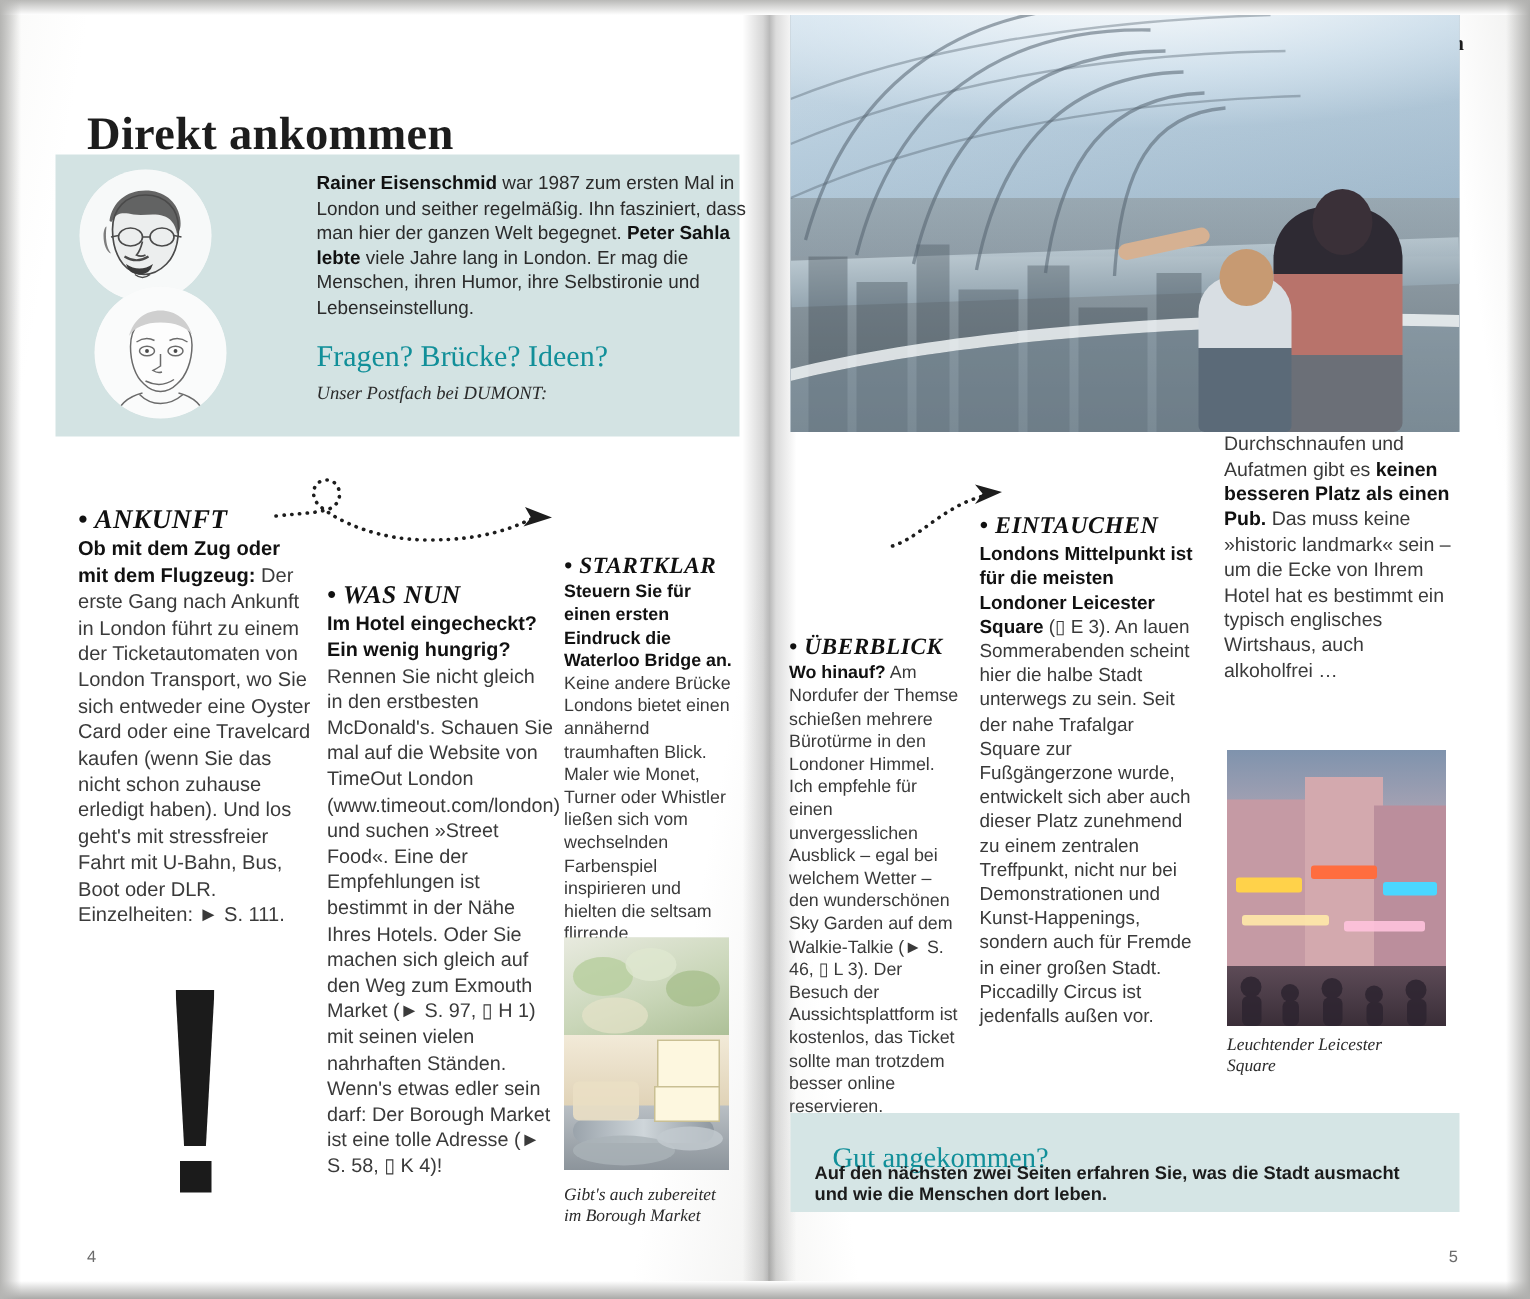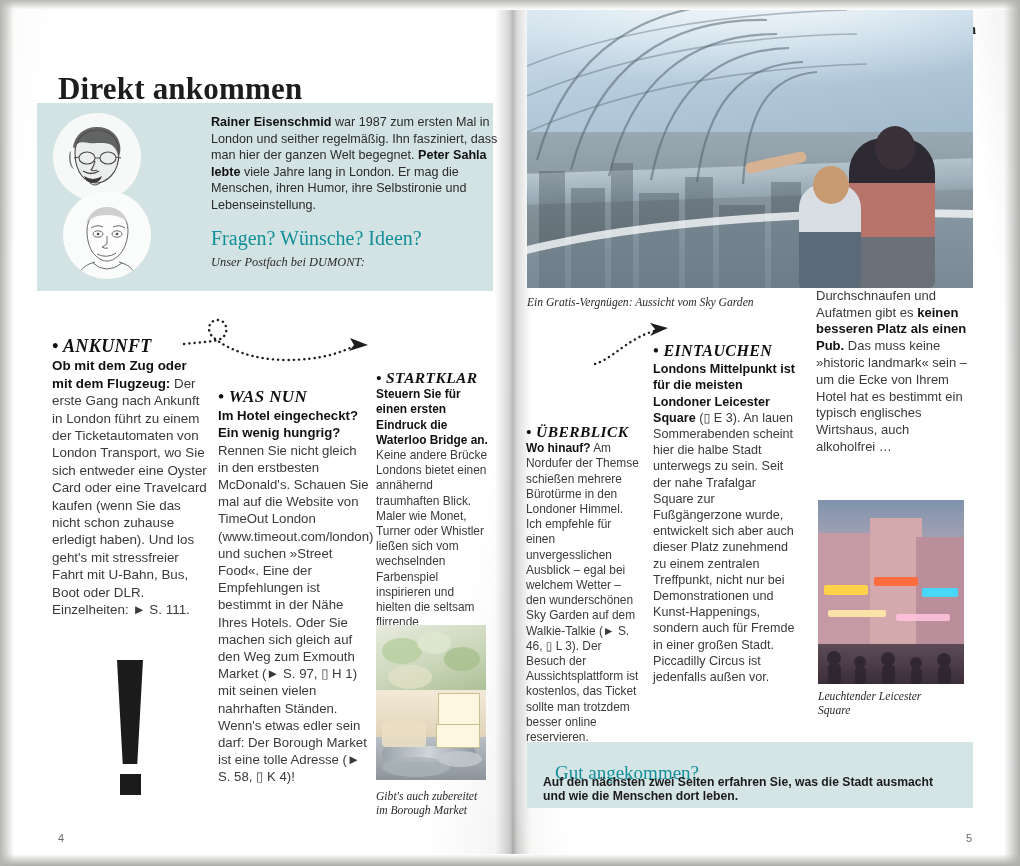--- a/index.html
+++ b/index.html
@@ -186,21 +186,21 @@
             <path d="M30 72q6 6 14 6t15-6"></path>
             <path d="M14 88c2-10 10-15 18-17M74 88c-2-10-10-15-18-17"></path>
           </g>
         </svg>
       </div>
     </div>
     <div class="authortext">
       <div>
         <b>Rainer Eisenschmid</b><span> war 1987 zum ersten Mal in London und seither regelmäßig. Ihn fasziniert, dass man hier der ganzen Welt begegnet. </span><b>Peter Sahla lebte</b><span> viele Jahre lang in London. Er mag die Menschen, ihren Humor, ihre Selbstironie und Lebenseinstellung.</span>
       </div>
-      <div class="teal-q">Fragen? Wünsche? Ideen?</div>
+      <div class="teal-q">Fragen? Brücke? Ideen?</div>
       <div class="postfach">
         <div>Unser Postfach bei DUMONT:</div>
       </div>
     </div>
   </div>
 
   <svg class="doodle doodle-1" viewBox="0 0 200 62">
     <path d="M2 36 C 20 34 34 34 40 30 C 48 24 44 12 36 12 C 26 12 24 24 32 30 C 44 40 70 52 104 52 C 140 52 160 44 172 38" fill="none" stroke="#1d1d1d" stroke-width="2.4" stroke-linecap="round" stroke-dasharray="0.2 5"></path>
     <path d="M168 30 L186 37 L167 43 L172 37 Z" fill="#1d1d1d"></path>
   </svg>
@@ -287,21 +287,20 @@
       </g>
       <path d="M0 236 C 120 206 300 196 446 200 L446 208 C 300 204 120 214 0 244 Z" fill="rgba(248,251,253,.80)"></path>
       <path d="M0 244 C 120 214 300 204 446 208 L446 278 L0 278 Z" fill="rgba(150,172,188,.30)"></path>
     </svg>
     <div class="fig fig-woman"></div>
     <div class="fig-woman-head"></div>
     <div class="fig fig-child"></div>
     <div class="fig-child-head"></div>
     <div class="fig-arm"></div>
   </div>
-  <div class="caption" style="left:527px;top:296px;width:300px;">Ein Gratis-Vergnügen: Aussicht vom Sky Garden</div>
 
   <div class="photo photo-food">
     <div class="food-a"></div>
     <div class="food-b"></div>
     <div class="food-c"></div>
     <div class="food-fish"></div>
     <div class="food-tag" style="left:62px;top:44%;width:40px;height:30px;"></div>
     <div class="food-tag" style="left:60px;top:64%;width:42px;height:22px;"></div>
     <svg style="position:absolute;left:0;top:0" width="110" height="155" aria-hidden="true">
       <ellipse cx="26" cy="26" rx="20" ry="13" fill="#b9cfa0" opacity=".85"></ellipse>

